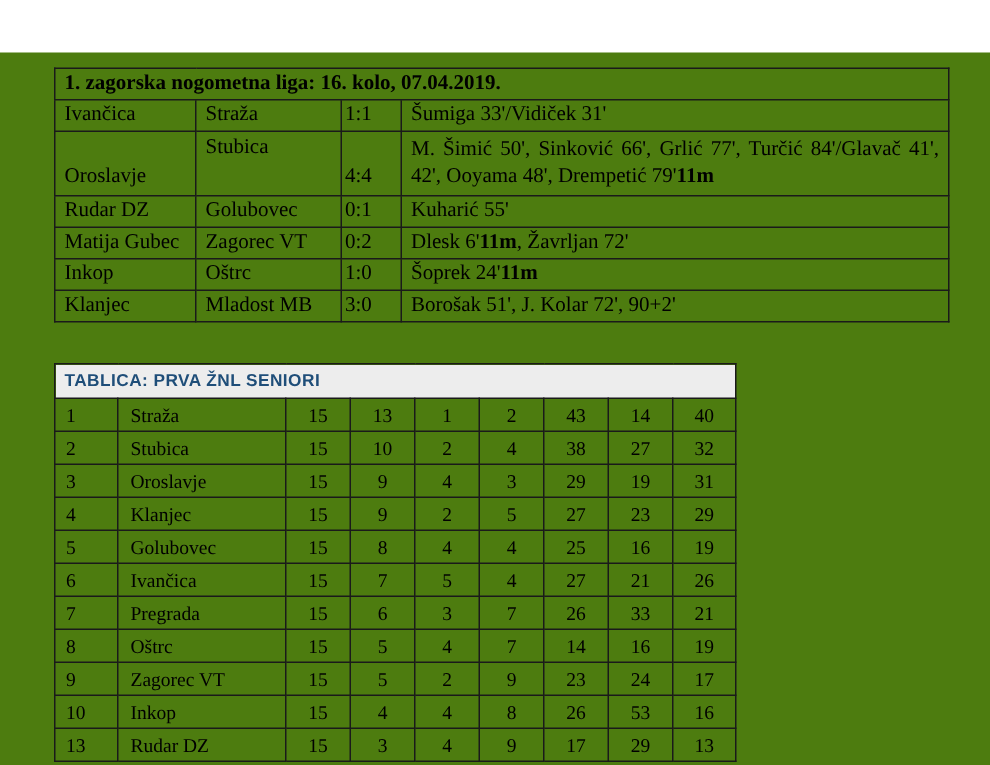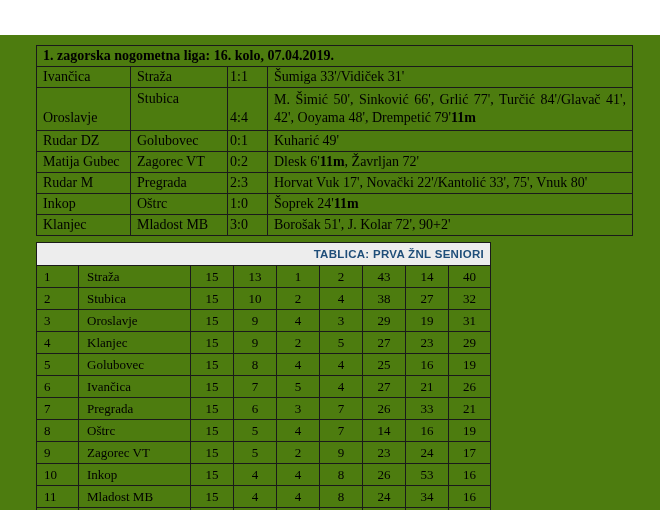--- a/index.html
+++ b/index.html
@@ -69,21 +69,21 @@
     padding: 1px 6px;
     vertical-align: middle;
     overflow: hidden;
     white-space: nowrap;
   }
   table.standings td.st-title {
     font-family: "Liberation Sans", sans-serif;
     font-weight: bold;
     font-size: 11.5px;
     letter-spacing: 0.3px;
-    text-align: right;
+    text-align: left;
     height: 20px;
   }
   table.standings td.c-pos { padding-left: 7px; }
   table.standings td.c-team { padding-left: 8px; }
   table.standings td.num { text-align: center; padding: 1px 2px; }
 </style>
 </head>
 <body>
 
 <div class="page">
@@ -109,33 +109,27 @@
         <tr class="tall">
           <td class="c-home">Oroslavje</td>
           <td class="c-away">Stubica</td>
           <td class="c-score">4:4</td>
           <td class="c-scorers"><span>M. Šimić 50', Sinković 66', Grlić 77', Turčić 84'/Glavač 41', 42', Ooyama 48', Drempetić 79'</span><span class="pen">11m</span></td>
         </tr>
         <tr>
           <td class="c-home">Rudar DZ</td>
           <td class="c-away">Golubovec</td>
           <td class="c-score">0:1</td>
-          <td class="c-scorers"><span>Kuharić 49'</span></td>
+          <td class="c-scorers"><span>Kuharić 55'</span></td>
         </tr>
         <tr>
           <td class="c-home">Matija Gubec</td>
           <td class="c-away">Zagorec VT</td>
           <td class="c-score">0:2</td>
           <td class="c-scorers"><span>Dlesk 6'</span><span class="pen">11m</span><span>, Žavrljan 72'</span></td>
-        </tr>
-        <tr>
-          <td class="c-home">Rudar M</td>
-          <td class="c-away">Pregrada</td>
-          <td class="c-score">2:3</td>
-          <td class="c-scorers"><span>Horvat Vuk 17', Novački 22'/Kantolić 33', 75', Vnuk 80'</span></td>
         </tr>
         <tr>
           <td class="c-home">Inkop</td>
           <td class="c-away">Oštrc</td>
           <td class="c-score">1:0</td>
           <td class="c-scorers"><span>Šoprek 24'</span><span class="pen">11m</span></td>
         </tr>
         <tr>
           <td class="c-home">Klanjec</td>
           <td class="c-away">Mladost MB</td>
@@ -266,31 +260,20 @@
           <td class="c-team">Inkop</td>
           <td class="num">15</td>
           <td class="num">4</td>
           <td class="num">4</td>
           <td class="num">8</td>
           <td class="num">26</td>
           <td class="num">53</td>
           <td class="num">16</td>
         </tr>
         <tr>
-          <td class="c-pos">11</td>
-          <td class="c-team">Mladost MB</td>
-          <td class="num">15</td>
-          <td class="num">4</td>
-          <td class="num">4</td>
-          <td class="num">8</td>
-          <td class="num">24</td>
-          <td class="num">34</td>
-          <td class="num">16</td>
-        </tr>
-        <tr>
           <td class="c-pos">13</td>
           <td class="c-team">Rudar DZ</td>
           <td class="num">15</td>
           <td class="num">3</td>
           <td class="num">4</td>
           <td class="num">9</td>
           <td class="num">17</td>
           <td class="num">29</td>
           <td class="num">13</td>
         </tr>

